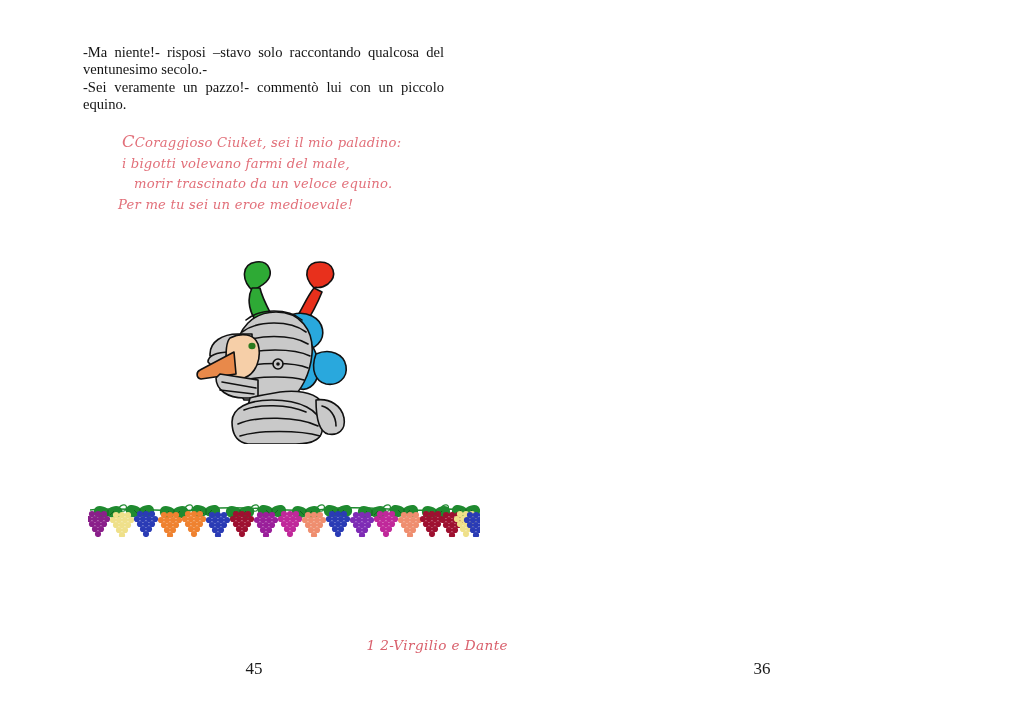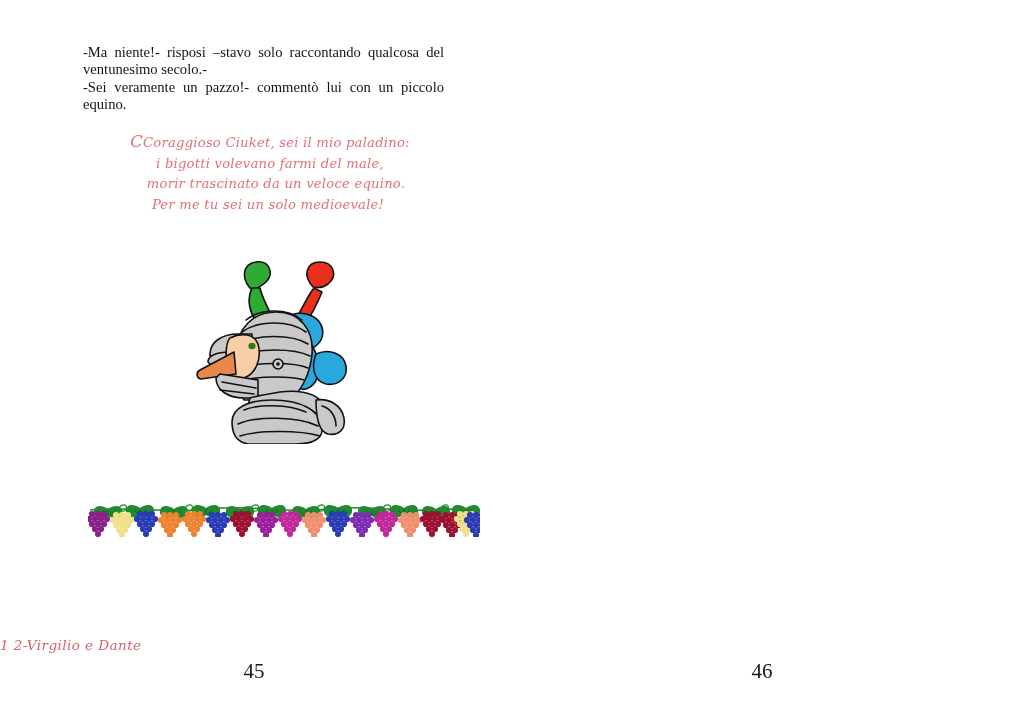--- a/index.html
+++ b/index.html
@@ -45,45 +45,45 @@
     top: 132px;
     width: 300px;
     color: #e2707a;
     font-family: "DejaVu Serif", serif;
     font-style: italic;
     font-size: 13.2px;
     line-height: 20.6px;
     letter-spacing: 0.2px;
     white-space: nowrap;
   }
-  .verse div { transform: scaleY(1.04); transform-origin: left center; text-align: center; }
+  .verse div { transform: scaleY(1.04); transform-origin: left center; }
   .verse .l1 { margin-left: 4px; }
   .verse .l2 { margin-left: 4px; }
   .verse .l3 { margin-left: 16px; }
   .verse .l4 { margin-left: 0px; }
   .verse .cap { font-size: 16.4px; }
 
   
   .caption {
     position: absolute;
     left: 0; right: 0;
-    text-align: left;
+    text-align: right;
     color: #d9606c;
     font-family: "DejaVu Serif", serif;
     font-style: italic;
     font-size: 13.6px;
     letter-spacing: 0.4px;
   }
   #caption-left { top: 637px; }
 
   .folio {
     position: absolute;
     left: 0; right: 0;
     text-align: center;
-    font-size: 21px;
+    font-size: 17px;
     color: #1a1a1a;
   }
   #folio-left  { top: 659px; }
   #folio-right { top: 659px; }
 
   
   #knight {
     position: absolute;
     left: 196px;
     top: 258px;
@@ -109,21 +109,21 @@
 
   <div class="prose" id="left-prose">
     <p>-Ma niente!- risposi –stavo solo raccontando qualcosa del ventunesimo secolo.-</p>
     <p>-Sei veramente un pazzo!- commentò lui con un piccolo equino.</p>
   </div>
 
   <div class="verse">
     <div class="l1"><span class="cap">C</span><span>Coraggioso Ciuket, sei il mio paladino:</span></div>
     <div class="l2">i bigotti volevano farmi del male,</div>
     <div class="l3">morir trascinato da un veloce equino.</div>
-    <div class="l4">Per me tu sei un solo medioevale!</div>
+    <div class="l4">Per me tu sei un eroe medioevale!</div>
   </div>
 
   <div id="knight">
     <svg viewBox="0 0 176 186" xmlns="http://www.w3.org/2000/svg">
       <g stroke="#111" stroke-width="1.6" stroke-linejoin="round" stroke-linecap="round">
 
         <path d="M58 34 C44 22 46 6 60 4 C74 2 78 16 70 24 C64 30 58 30 58 34 Z
                  M58 34 C62 44 66 54 70 62" fill="#2eaa35"></path>
         <path d="M56 30 C50 42 54 56 62 66 C68 73 72 78 74 84
                  C80 80 82 70 78 62 C72 50 66 40 64 30 Z" fill="#2eaa35"></path>
@@ -256,14 +256,14 @@
       </g>
     </svg>
   </div>
 
   <div class="caption" id="caption-left">1 2-Virgilio e Dante</div>
   <div class="folio" id="folio-left">45</div>
 </div>
 
 <div class="page page-right">
 
-  <div class="folio" id="folio-right">46</div>
+  <div class="folio" id="folio-right">36</div>
 </div>
 
 </body></html>

